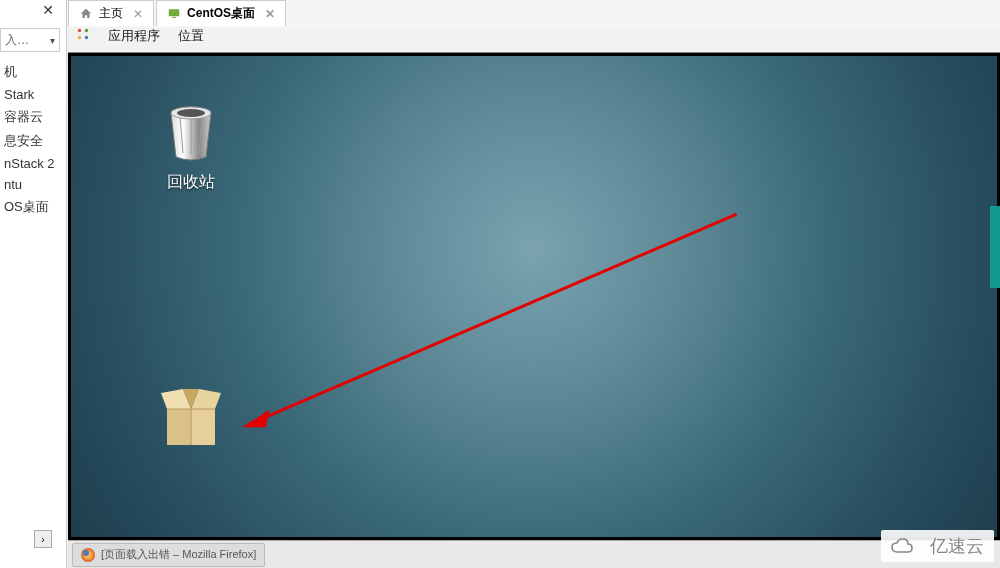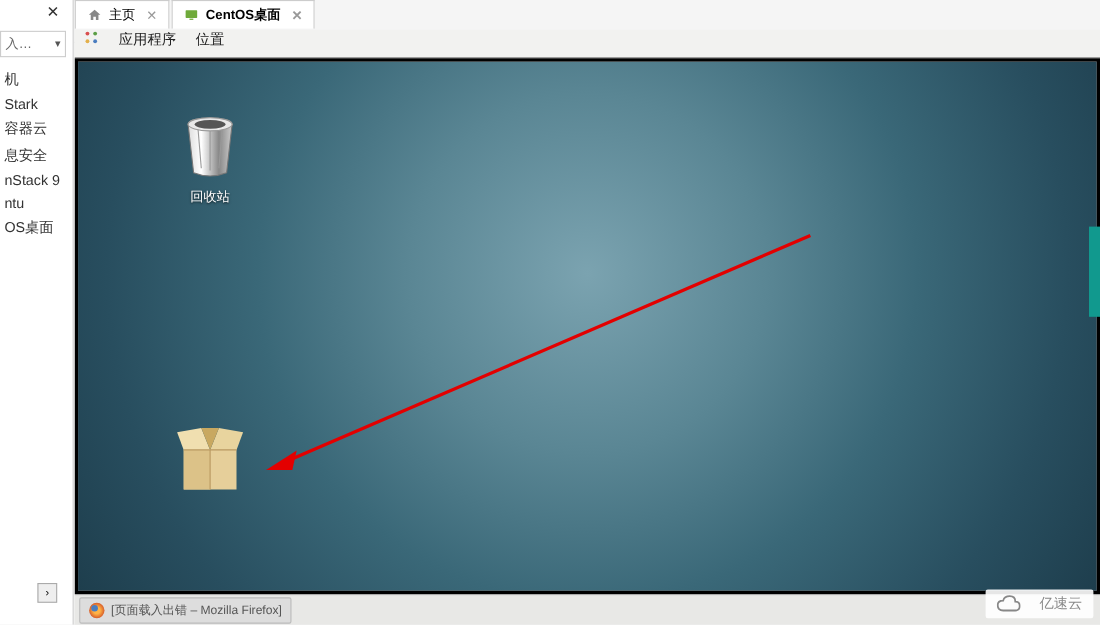--- a/index.html
+++ b/index.html
@@ -20,53 +20,53 @@
     .home-icon { width: 14px; height: 14px; }
     .vm-icon { width: 14px; height: 14px; }
 
     .menu-bar { position: absolute; left: 68px; top: 27px; right: 0; height: 26px; background: #f2f2f0; border-bottom: 1px solid #888; display: flex; padding-left: 8px; gap: 18px; font-size: 13px; color: #222; }
     .apps-icon { width: 14px; height: 14px; }
 
     .desktop { position: absolute; left: 68px; top: 53px; right: 0; bottom: 28px; background: radial-gradient(circle at 50% 40%, #7ba3b0 0%, #5a8694 30%, #3a6878 55%, #284e5f 80%, #1e3e4d 100%); border: 3px solid #000; overflow: hidden; }
 
     .desktop-icon { position: absolute; width: 130px; text-align: center; cursor: pointer; }
     .desktop-icon .ic { width: 72px; height: 62px; margin: 0 auto 6px; display: flex; align-items: center; justify-content: center; }
-    .desktop-icon .label { color: #fff; font-size: 12px; text-shadow: 0 1px 2px rgba(0,0,0,0.8); line-height: 1.35; }
+    .desktop-icon .label { color: #fff; font-size: 16px; text-shadow: 0 1px 2px rgba(0,0,0,0.8); line-height: 1.35; }
 
     .trash svg { width: 50px; height: 58px; }
     .disc svg { width: 68px; height: 68px; }
     .folder svg { width: 72px; height: 58px; }
     .pkg svg { width: 64px; height: 64px; }
 
     .arrow-svg { position: absolute; left: 0; top: 0; width: 100%; height: 100%; pointer-events: none; }
 
     .taskbar { position: absolute; left: 68px; bottom: 0; right: 0; height: 28px; background: #e8e8e6; border-top: 1px solid #aaa; display: flex; align-items: center; }
     .task-item { height: 24px; margin: 2px 4px; padding: 0 8px; border: 1px solid #bbb; background: #ddd; display: flex; align-items: center; gap: 6px; font-size: 11px; color: #555; border-radius: 2px; cursor: pointer; }
     .ff-icon { width: 14px; height: 14px; border-radius: 50%; background: radial-gradient(circle, #ffb347 30%, #d85f2a 70%); position: relative; }
     .ff-icon::after { content: ""; position: absolute; left: 2px; top: 2px; width: 6px; height: 6px; background: #4a7dbf; border-radius: 50%; }
 
-    .watermark { position: absolute; right: 6px; bottom: 6px; background: rgba(255,255,255,0.9); padding: 4px 10px; border-radius: 2px; display: flex; align-items: center; gap: 17px; font-size: 13px; color: #888; }
+    .watermark { position: absolute; right: 6px; bottom: 6px; background: rgba(255,255,255,0.9); padding: 4px 10px; border-radius: 2px; display: flex; align-items: center; gap: 17px; font-size: 18px; color: #888; }
     .cloud-ic { width: 22px; height: 16px; }
 
     .side-tab { position: absolute; right: 0; top: 206px; width: 10px; height: 82px; background: #11998e; }
   </style>
 </head>
 <body>
 
 <div class="left-panel">
   <span class="close-x">✕</span>
   <div class="search-box">
     <span>入…</span>
   </div>
   <div class="vm-list">
     <div class="vm-item">机</div>
     <div class="vm-item">Stark</div>
     <div class="vm-item">容器云</div>
     <div class="vm-item">息安全</div>
-    <div class="vm-item">nStack 9</div>
+    <div class="vm-item">nStack 2</div>
     <div class="vm-item">ntu</div>
     <div class="vm-item">OS桌面</div>
   </div>
   <div class="nav-btn">
     <span>›</span>
   </div>
 </div>
 
 <div class="tab-bar">
   <div class="tab">

